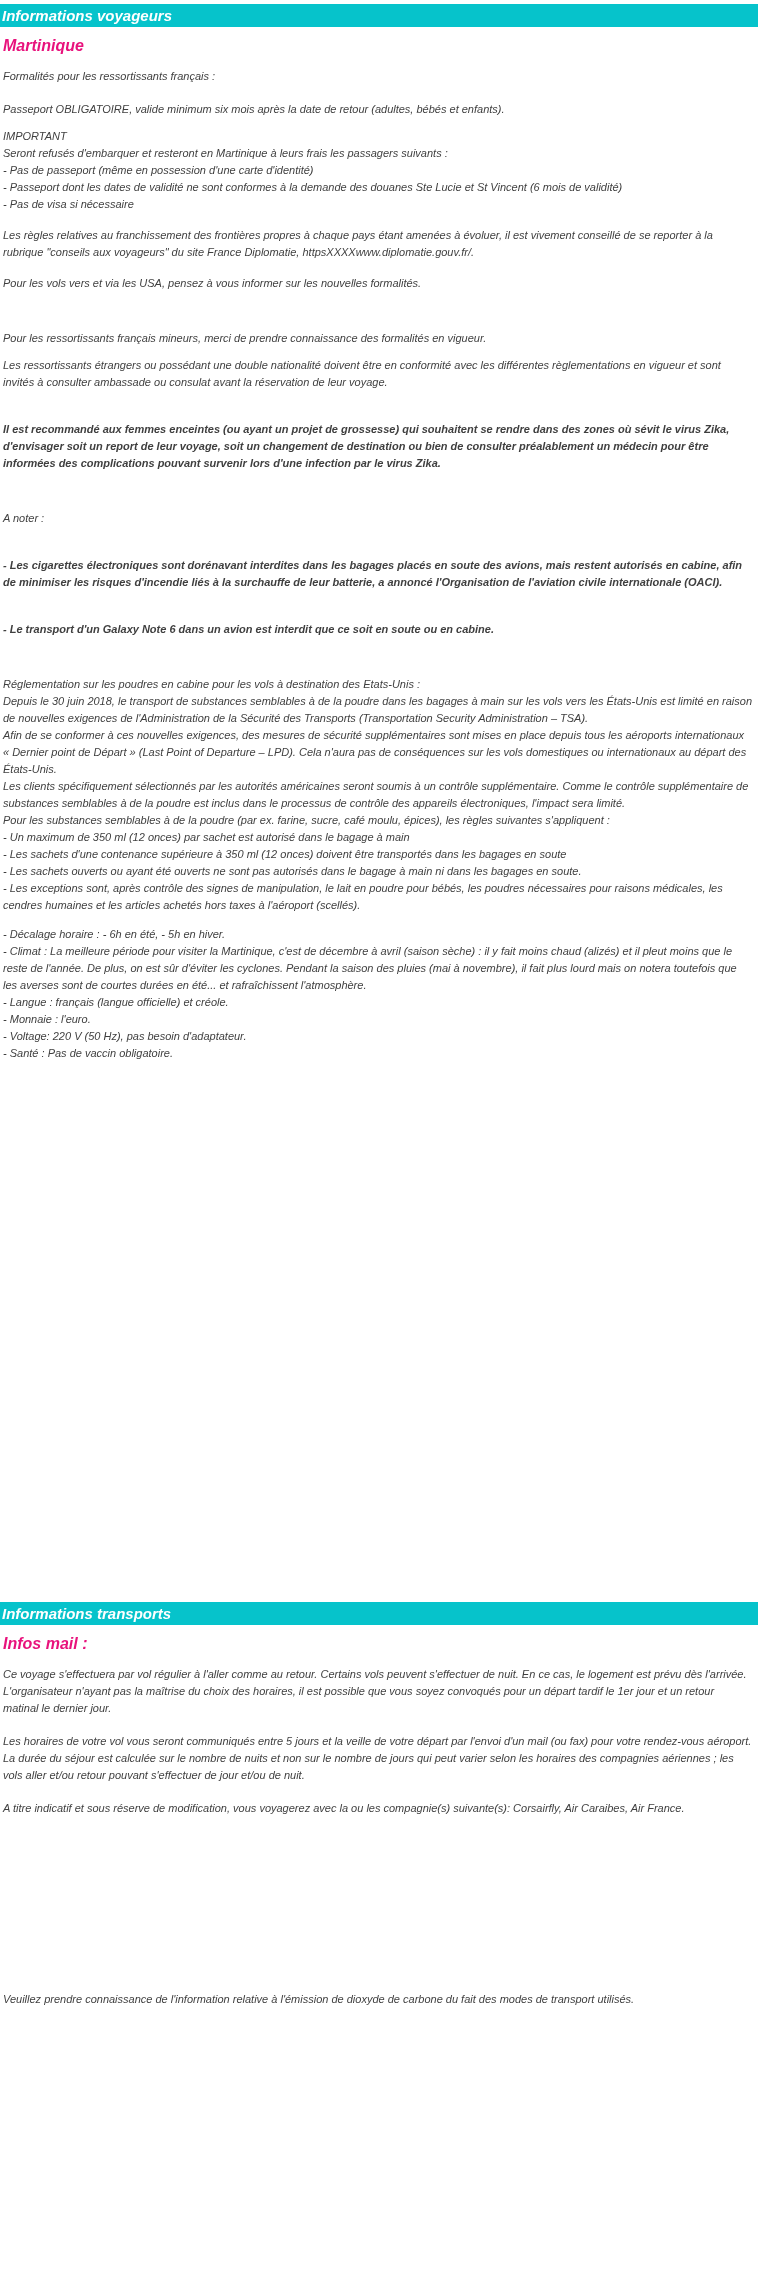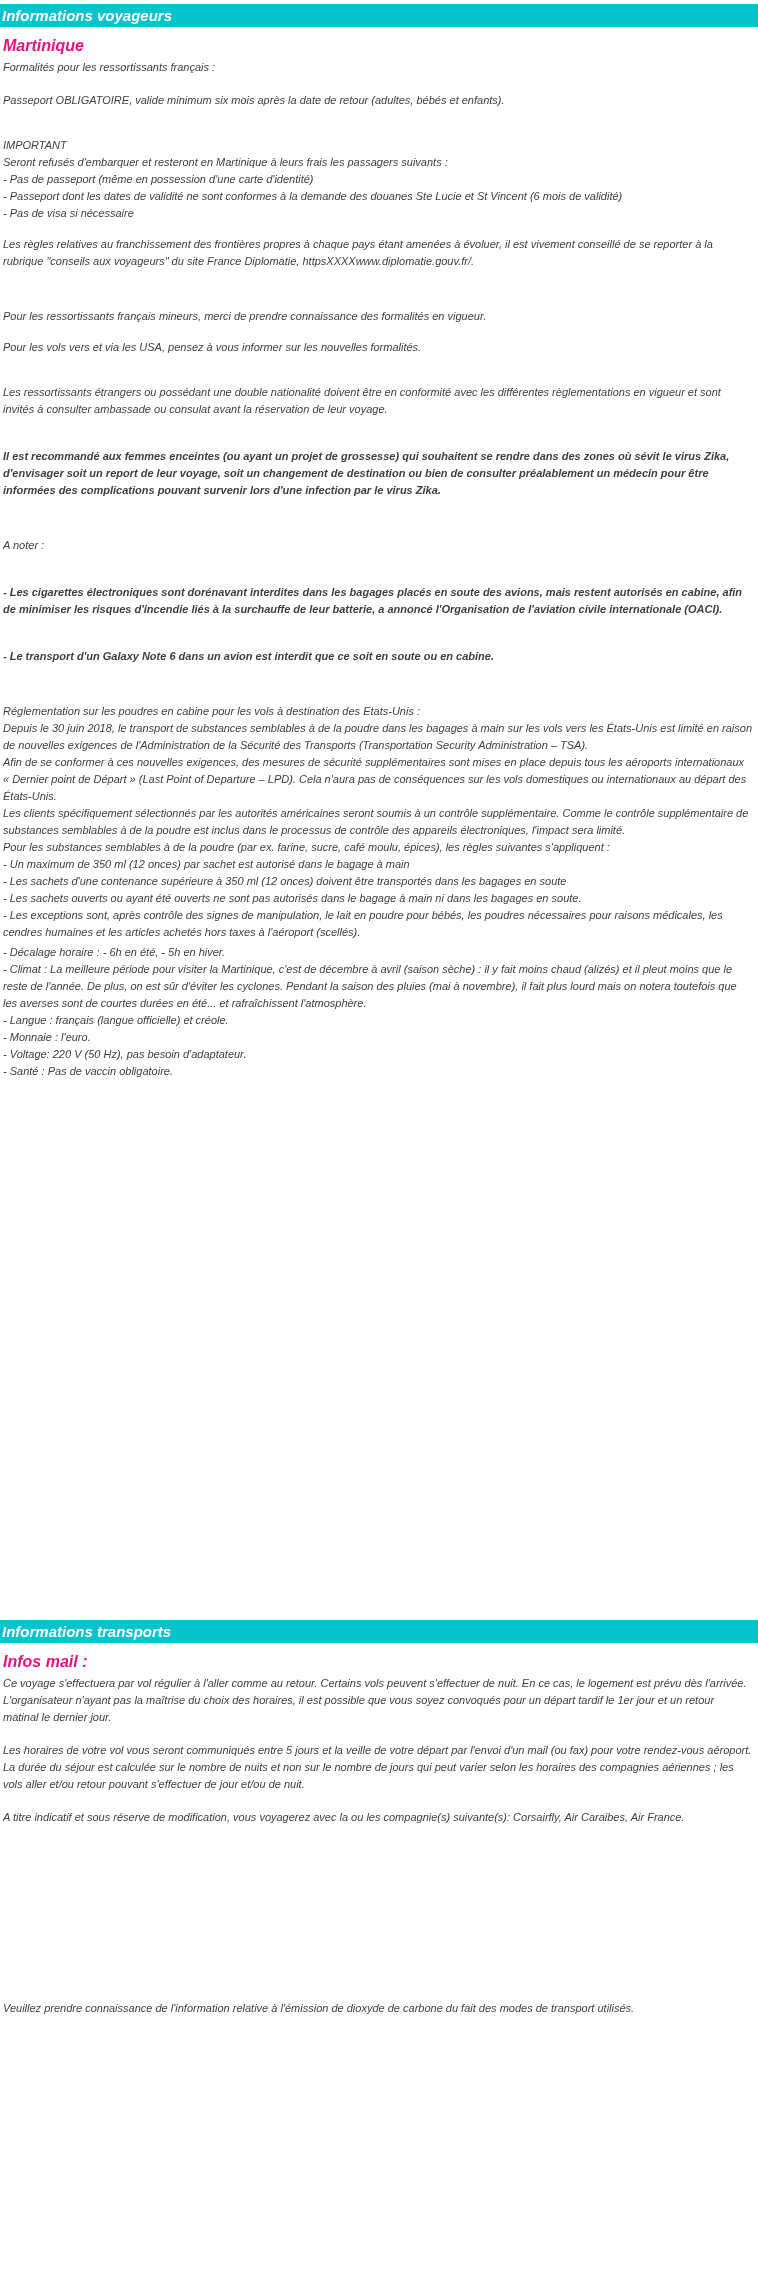--- a/index.html
+++ b/index.html
@@ -27,23 +27,23 @@
     font-size: 16px;
     margin: 9px 5px 0 3px;
     line-height: 20px;
   }
   .para {
     font-size: 11px;
     line-height: 17px;
     margin: 14px 6px 0 3px;
     white-space: pre-line;
   }
-  .mt-1 { margin-top: 3px; }
+  .mt-1 { margin-top: 12px; }
   .mt-2 { margin-top: 16px; }
-  .mt-3 { margin-top: 28px; }
+  .mt-3 { margin-top: 10px; }
   .mt-4 { margin-top: 30px; font-weight: bold; }
   .mt-5 { margin-top: 38px; }
   .gap-xl { height: 540px; }
   .gap-lg { height: 160px; }
 </style>
 </head>
 <body>
 
 <div class="page">
 
@@ -55,22 +55,22 @@
     <h2 class="pink-heading">Martinique</h2>
 
     <p class="para mt-1">Formalités pour les ressortissants français :</p>
     <p class="para mt-2">Passeport OBLIGATOIRE, valide minimum six mois après la date de retour (adultes, bébés et enfants).</p>
     <p class="para mt-3">IMPORTANT
 Seront refusés d'embarquer et resteront en Martinique à leurs frais les passagers suivants :
 - Pas de passeport (même en possession d'une carte d'identité)
 - Passeport dont les dates de validité ne sont conformes à la demande des douanes Ste Lucie et St Vincent (6 mois de validité)
 - Pas de visa si nécessaire</p>
     <p class="para">Les règles relatives au franchissement des frontières propres à chaque pays étant amenées à évoluer, il est vivement conseillé de se reporter à la rubrique "conseils aux voyageurs" du site France Diplomatie, httpsXXXXwww.diplomatie.gouv.fr/.</p>
+    <p class="para">Pour les vols vers et via les USA, pensez à vous informer sur les nouvelles formalités.</p>
     <p class="para mt-5">Pour les ressortissants français mineurs, merci de prendre connaissance des formalités en vigueur.</p>
-    <p class="para">Pour les vols vers et via les USA, pensez à vous informer sur les nouvelles formalités.</p>
     <p class="para mt-3">Les ressortissants étrangers ou possédant une double nationalité doivent être en conformité avec les différentes règlementations en vigueur et sont invités à consulter ambassade ou consulat avant la réservation de leur voyage.</p>
     <p class="para mt-4">Il est recommandé aux femmes enceintes (ou ayant un projet de grossesse) qui souhaitent se rendre dans des zones où sévit le virus Zika, d'envisager soit un report de leur voyage, soit un changement de destination ou bien de consulter préalablement un médecin pour être informées des complications pouvant survenir lors d'une infection par le virus Zika.</p>
     <p class="para mt-5">A noter :</p>
     <p class="para mt-4">- Les cigarettes électroniques sont dorénavant interdites dans les bagages placés en soute des avions, mais restent autorisés en cabine, afin de minimiser les risques d'incendie liés à la surchauffe de leur batterie, a annoncé l'Organisation de l'aviation civile internationale (OACI).</p>
     <p class="para mt-4">- Le transport d'un Galaxy Note 6 dans un avion est interdit que ce soit en soute ou en cabine.</p>
     <p class="para mt-5">Réglementation sur les poudres en cabine pour les vols à destination des Etats-Unis :
 Depuis le 30 juin 2018, le transport de substances semblables à de la poudre dans les bagages à main sur les vols vers les États-Unis est limité en raison de nouvelles exigences de l'Administration de la Sécurité des Transports (Transportation Security Administration – TSA).
 Afin de se conformer à ces nouvelles exigences, des mesures de sécurité supplémentaires sont mises en place depuis tous les aéroports internationaux « Dernier point de Départ » (Last Point of Departure – LPD). Cela n'aura pas de conséquences sur les vols domestiques ou internationaux au départ des États-Unis.
 Les clients spécifiquement sélectionnés par les autorités américaines seront soumis à un contrôle supplémentaire. Comme le contrôle supplémentaire de substances semblables à de la poudre est inclus dans le processus de contrôle des appareils électroniques, l'impact sera limité.
 Pour les substances semblables à de la poudre (par ex. farine, sucre, café moulu, épices), les règles suivantes s'appliquent :

